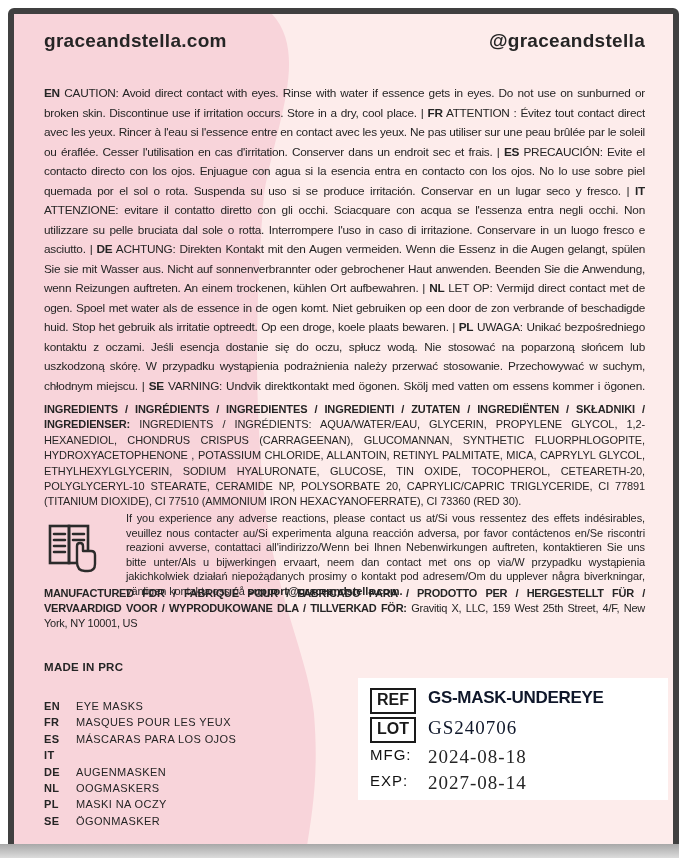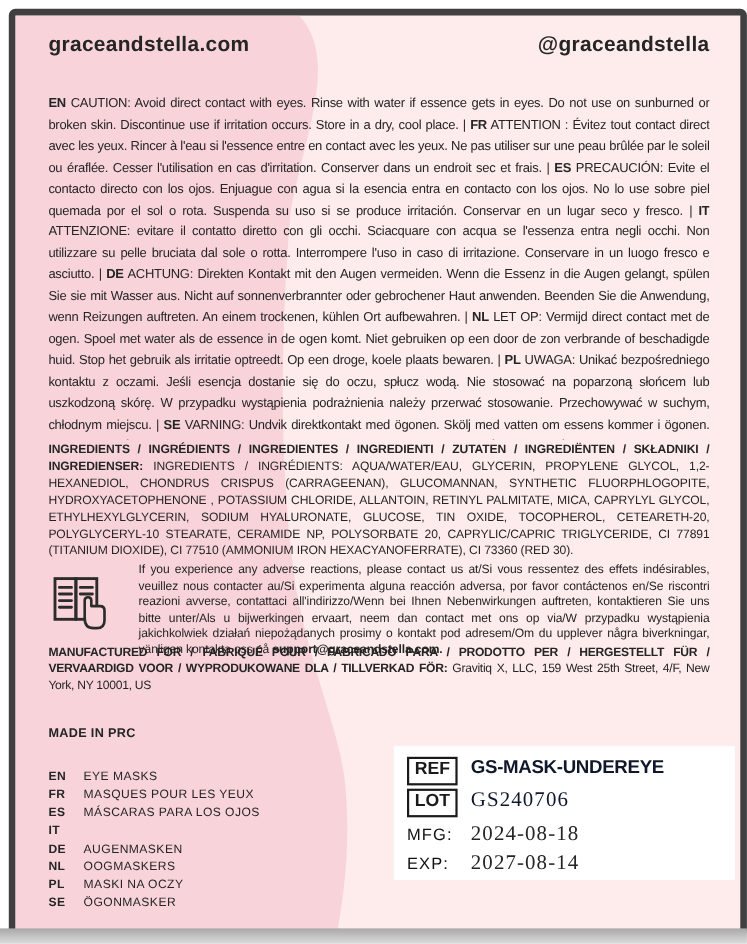--- a/index.html
+++ b/index.html
@@ -38,21 +38,21 @@
     position:absolute;left:344px;top:664px;width:310px;height:122px;background:#ffffff;
     padding:10px 12px;box-sizing:border-box;
   }
   .code-row{display:flex;height:26px;margin-bottom:3px;}
   .boxed{border:2px solid #1a1a1a;padding:0 5px;font-weight:bold;font-size:16px;
     line-height:20px;color:#1a1a1a;flex:none;}
   .code-row .val{margin-left:12px;color:#0f172a;}
   .ref-val{font-size:17px;font-weight:bold;letter-spacing:-.3px;}
   .lot-val,.date-val{font-family:"Liberation Serif",serif;font-size:19px;letter-spacing:1px;}
   .date-label{width:58px;font-size:15px;letter-spacing:1px;color:#111;flex:none;}
-  .date-row{display:flex;align-items:center;height:26px;}
+  .date-row{display:flex;align-items:flex-start;height:26px;}
 </style>
 </head>
 <body>
 
 <div class="panel">
 
   <svg class="bg-curve" viewBox="0 0 659 832" preserveAspectRatio="none" aria-hidden="true">
     <path d="M0,0 H258 C295,40 262,110 250,180 C240,300 240,420 255,520
              C270,600 295,650 300,700 C305,760 298,800 293,832 H0 Z" fill="#f8d4da"></path>
   </svg>

